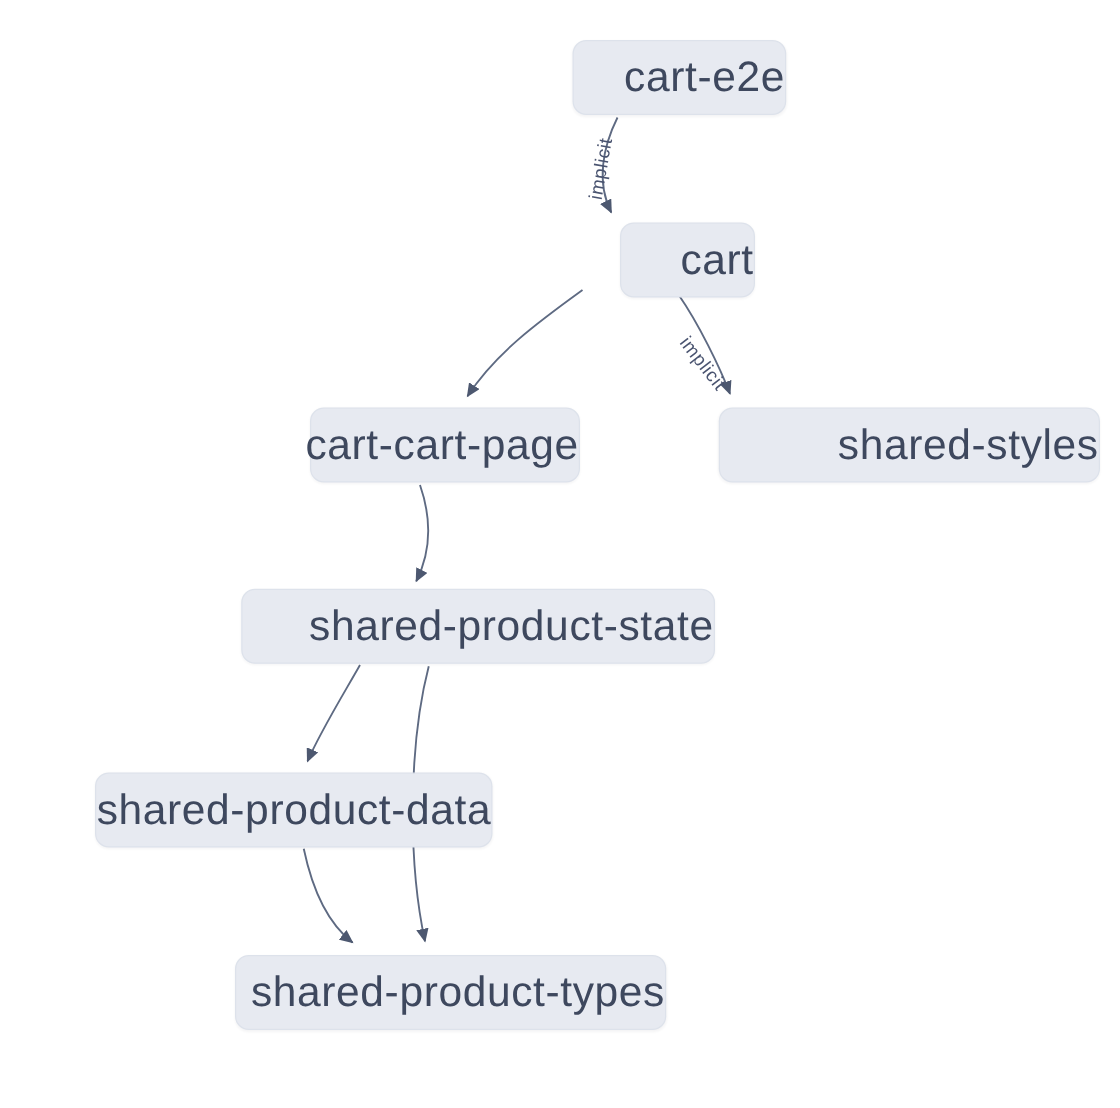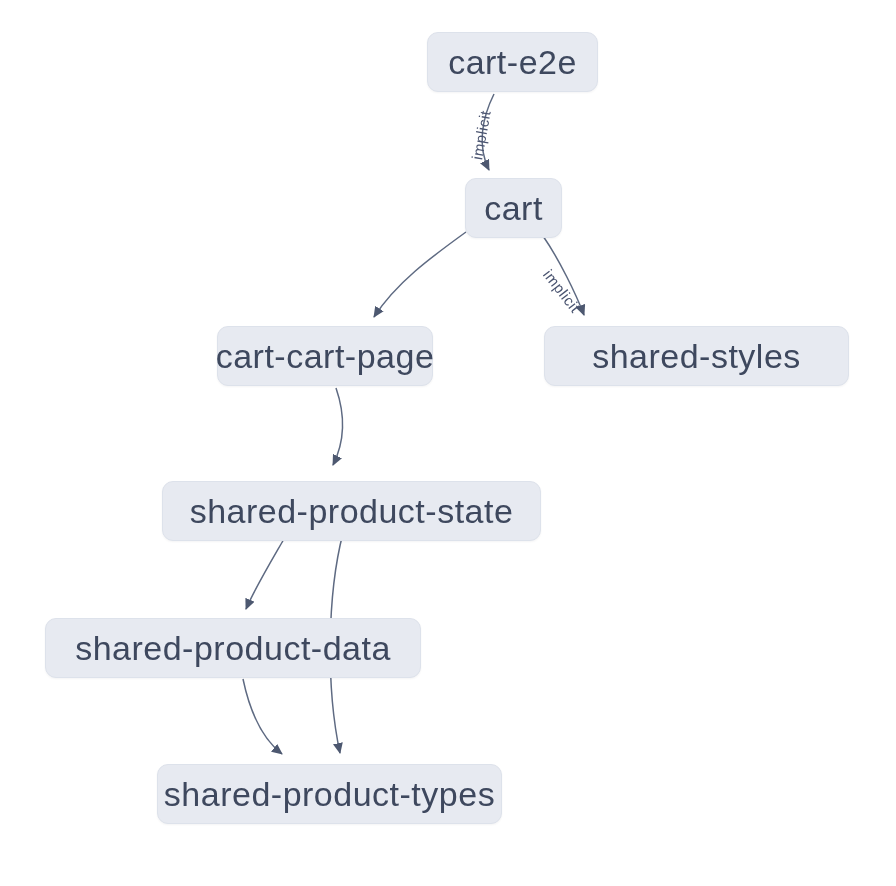--- a/index.html
+++ b/index.html
@@ -38,21 +38,22 @@
   .node {
     position: absolute;
     height: 60px;
     box-sizing: border-box;
     background: #e7eaf1;
     border: 1px solid #dde2eb;
     border-radius: 11px;
     box-shadow: 0 1px 2px rgba(30, 41, 59, 0.05);
     display: flex;
     align-items: center;
-    justify-content: center;
+    justify-content: flex-end;
+    margin-left: 31px;
   }
   .node .node-label {
     color: #3e485e;
     font-size: 34px;
     letter-spacing: 0.5px;
     white-space: nowrap;
   }
 </style>
 </head>
 <body>
@@ -82,37 +83,37 @@
 
     <text class="edge-label" transform="translate(481,135) rotate(-80)">implicit</text>
 
     <text class="edge-label" transform="translate(562,291) rotate(52)">implicit</text>
   </svg>
 
   <div class="node" style="left:427px; top:32px; width:171px;">
     <span class="node-label">cart-e2e</span>
   </div>
 
-  <div class="node" style="left:465px; top:178px; width:97px;">
+  <div class="node" style="left:465px; top:178px; width:108px;">
     <span class="node-label">cart</span>
   </div>
 
   <div class="node" style="left:217px; top:326px; width:216px;">
     <span class="node-label">cart-cart-page</span>
   </div>
 
   <div class="node" style="left:544px; top:326px; width:305px;">
     <span class="node-label">shared-styles</span>
   </div>
 
-  <div class="node" style="left:162px; top:481px; width:379px;">
+  <div class="node" style="left:162px; top:471px; width:379px;">
     <span class="node-label">shared-product-state</span>
   </div>
 
-  <div class="node" style="left:45px; top:618px; width:376px;">
+  <div class="node" style="left:45px; top:618px; width:318px;">
     <span class="node-label">shared-product-data</span>
   </div>
 
   <div class="node" style="left:157px; top:764px; width:345px;">
     <span class="node-label">shared-product-types</span>
   </div>
 
 </div>
 
 </body></html>

